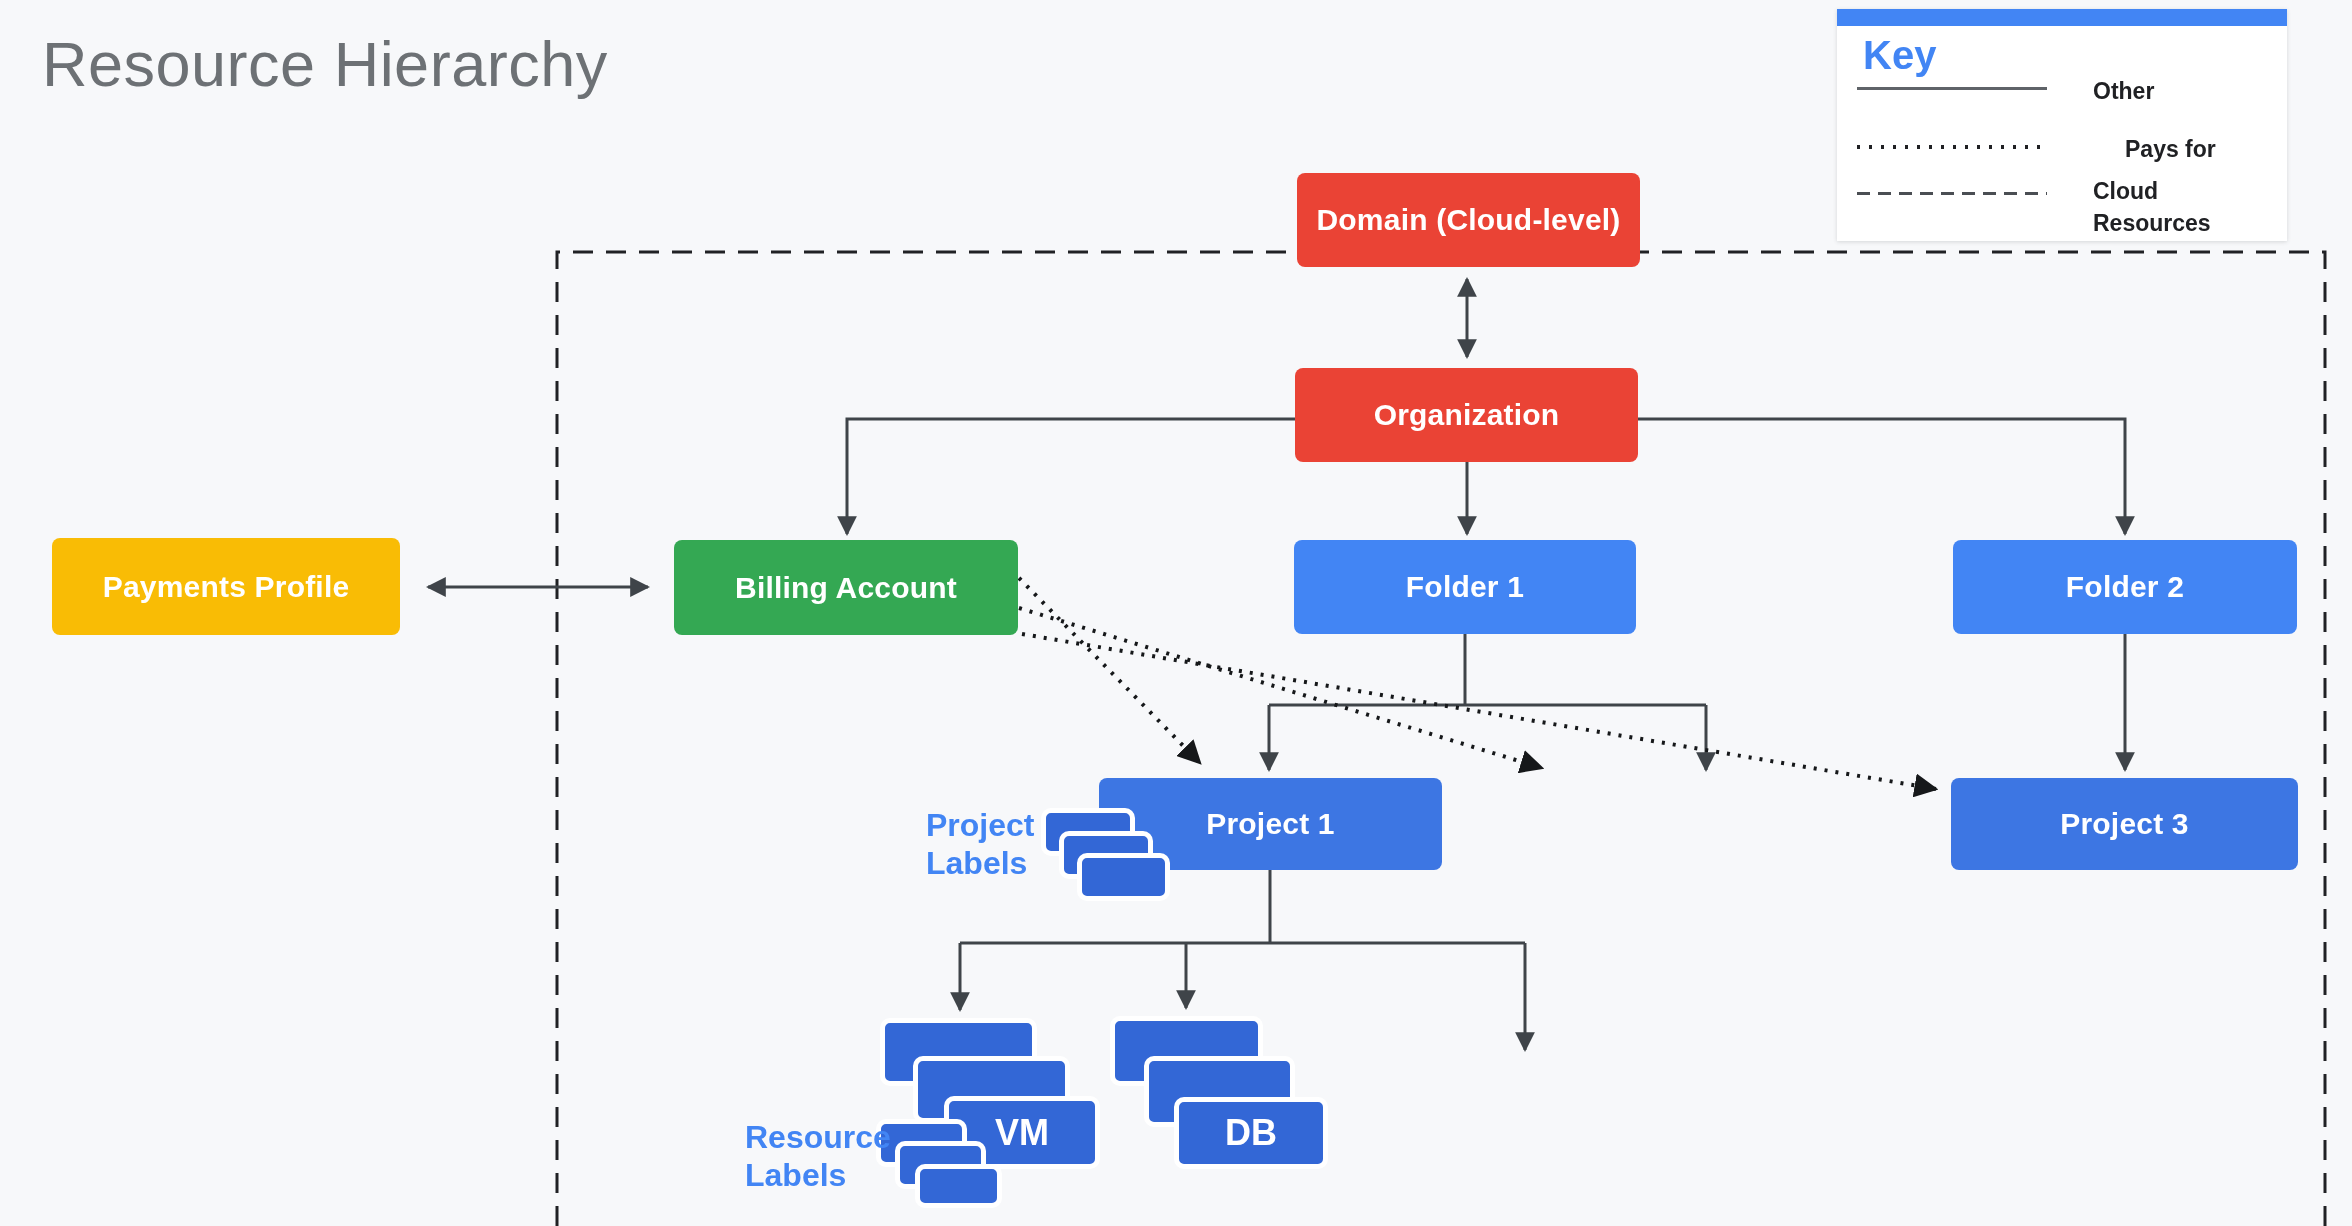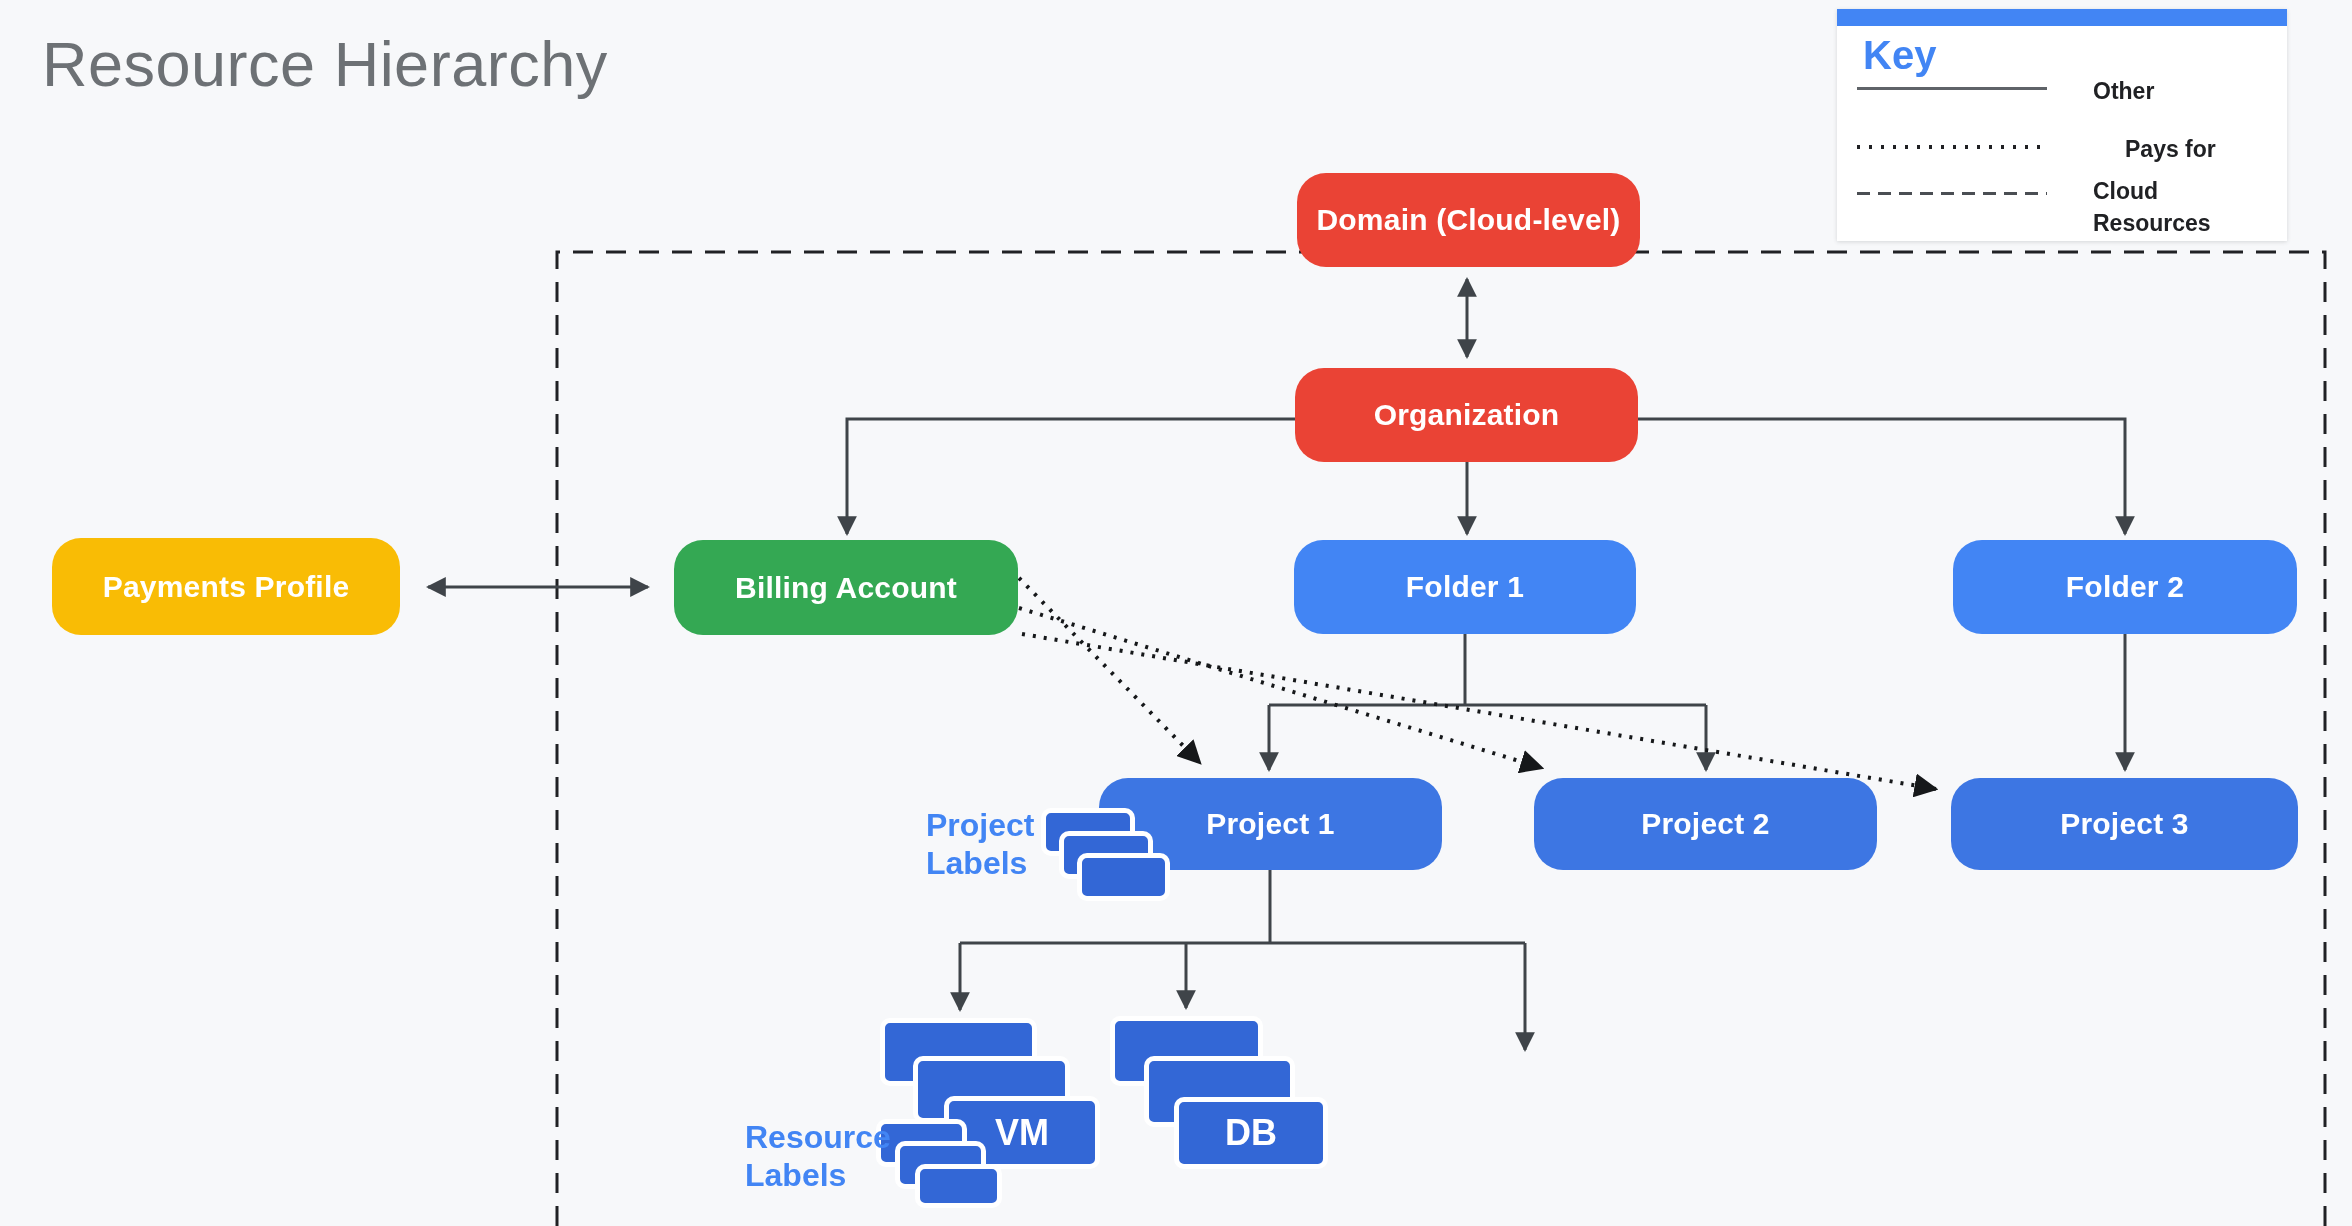--- a/index.html
+++ b/index.html
@@ -9,21 +9,21 @@
     font-family:"Liberation Sans","DejaVu Sans",sans-serif;
   }
   #canvas{position:absolute;inset:0;width:2352px;height:1226px;}
   #connectors{position:absolute;left:0;top:0;z-index:1;}
   .page-title{
     position:absolute;left:42px;top:28px;z-index:2;
     font-size:63px;font-weight:400;color:#6d7175;letter-spacing:0.5px;
   }
   
   .node{
-    position:absolute;z-index:2;border-radius:29px;
+    position:absolute;z-index:2;border-radius:8px;
     display:flex;align-items:center;justify-content:center;
     color:#fff;font-weight:bold;font-size:30px;letter-spacing:0.2px;
     text-align:center;
   }
   #node-domain       {left:1297px;top:173px;width:343px;height:94px;background:#EA4335;}
   #node-organization {left:1295px;top:368px;width:343px;height:94px;background:#EA4335;}
   #node-payments     {left:52px;  top:538px;width:348px;height:97px;background:#F9BC05;}
   #node-billing      {left:674px; top:540px;width:344px;height:95px;background:#34A853;}
   #node-folder1      {left:1294px;top:540px;width:342px;height:94px;background:#4285F4;}
   #node-folder2      {left:1953px;top:540px;width:344px;height:94px;background:#4285F4;}
@@ -138,21 +138,20 @@
     <div class="legend-label l2">Cloud Resources</div>
   </div>
 
   <div class="node" id="node-domain">Domain (Cloud-level)</div>
   <div class="node" id="node-organization">Organization</div>
   <div class="node" id="node-payments">Payments Profile</div>
   <div class="node" id="node-billing">Billing Account</div>
   <div class="node" id="node-folder1">Folder 1</div>
   <div class="node" id="node-folder2">Folder 2</div>
   <div class="node" id="node-project1">Project 1</div>
-  <div class="node" id="node-project2">Project 2</div>
   <div class="node" id="node-project3">Project 3</div>
 
   <div class="card plabel1"></div>
   <div class="card plabel2"></div>
   <div class="card plabel3"></div>
   <div class="annotation" id="project-labels-note">Project Labels</div>
 
   <div class="card vm1"></div>
   <div class="card vm2"></div>
   <div class="card vm3">VM</div>

